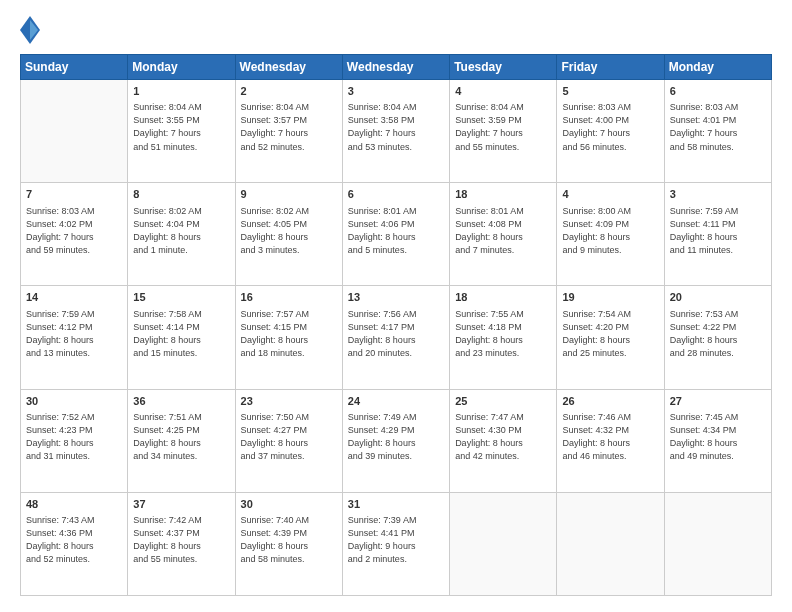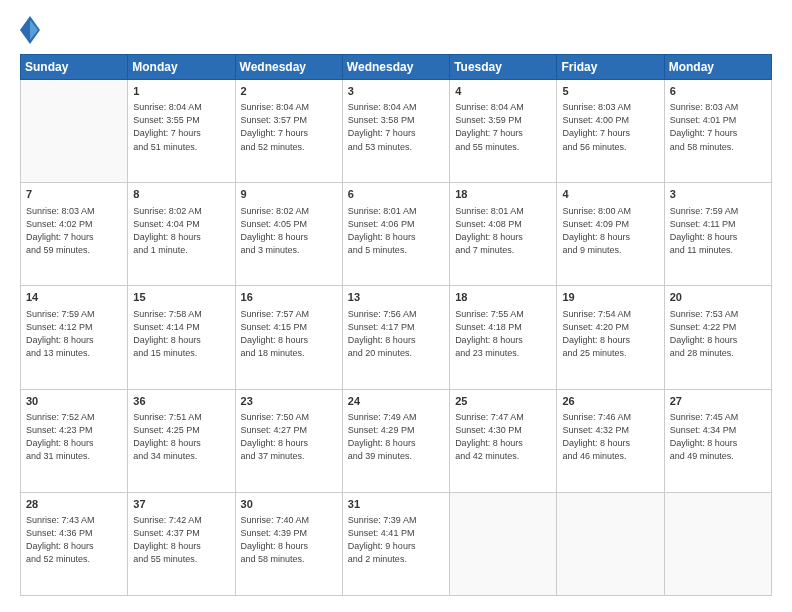--- a/index.html
+++ b/index.html
@@ -241,21 +241,21 @@
             <span class="day-number">26</span>
             <div class="cell-text">Sunrise: 7:46 AM<br>Sunset: 4:32 PM<br>Daylight: 8 hours<br>and 46 minutes.</div>
           </td>
           <td>
             <span class="day-number">27</span>
             <div class="cell-text">Sunrise: 7:45 AM<br>Sunset: 4:34 PM<br>Daylight: 8 hours<br>and 49 minutes.</div>
           </td>
         </tr>
         <tr>
           <td>
-            <span class="day-number">28</span>
+            <span class="day-number">48</span>
             <div class="cell-text">Sunrise: 7:43 AM<br>Sunset: 4:36 PM<br>Daylight: 8 hours<br>and 52 minutes.</div>
           </td>
           <td>
             <span class="day-number">37</span>
             <div class="cell-text">Sunrise: 7:42 AM<br>Sunset: 4:37 PM<br>Daylight: 8 hours<br>and 55 minutes.</div>
           </td>
           <td>
             <span class="day-number">30</span>
             <div class="cell-text">Sunrise: 7:40 AM<br>Sunset: 4:39 PM<br>Daylight: 8 hours<br>and 58 minutes.</div>
           </td>

